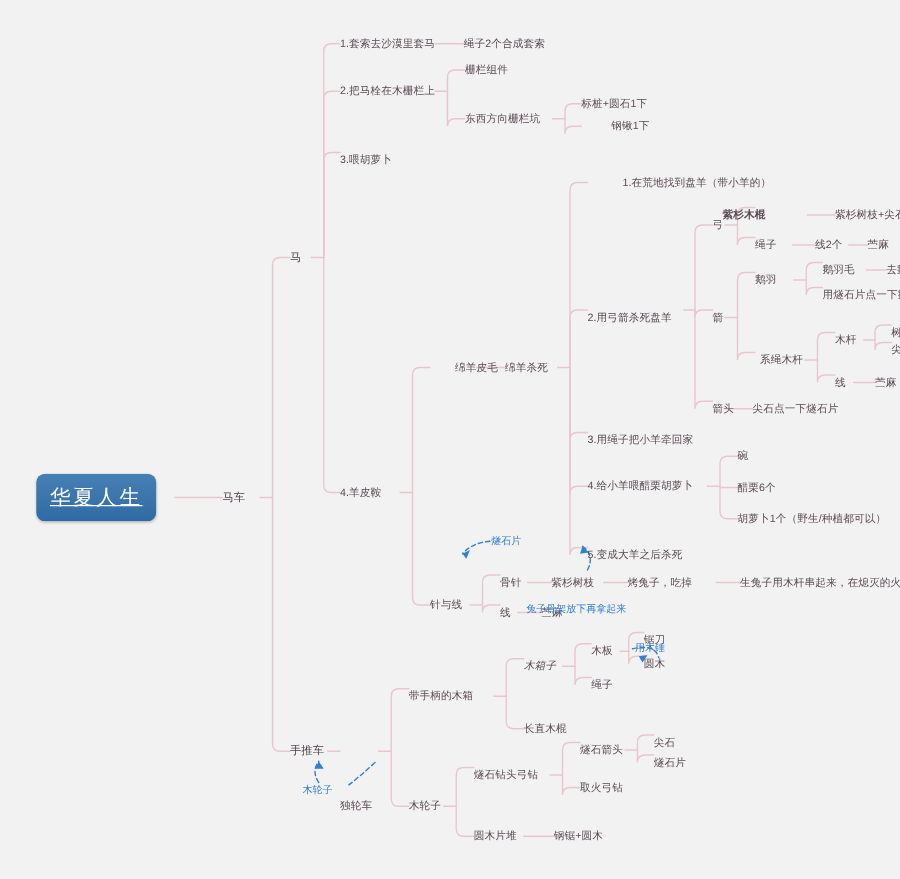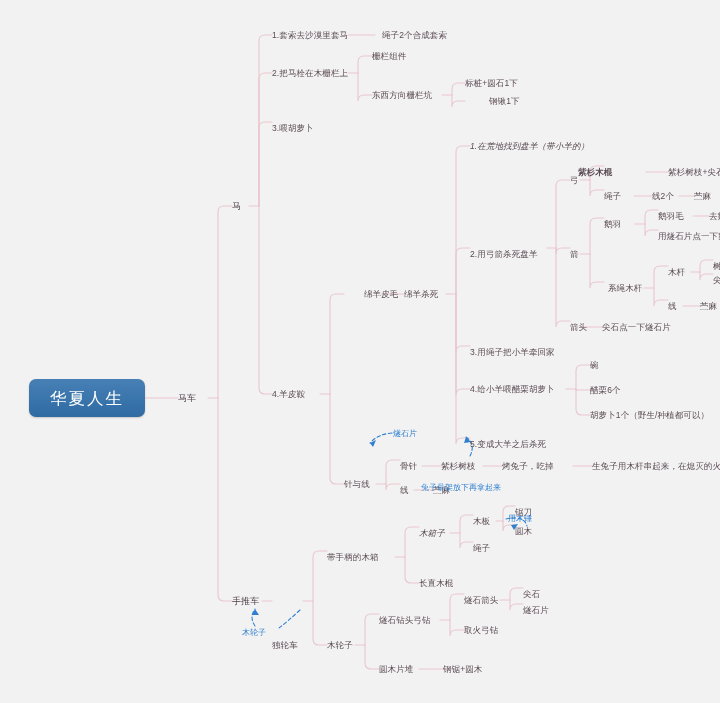--- a/index.html
+++ b/index.html
@@ -26,23 +26,24 @@
   .root{
     position:absolute;
     background:#3a74ab;
     background-image:linear-gradient(#4680b5,#2f6aa3);
     color:#ffffff;
     border-radius:7px;
     font-size:16.5px;
     letter-spacing:2px;
     text-align:center;
     line-height:38px;
-    width:116px;height:38px;
+    width:96px;height:38px;
     box-shadow:0 1px 2px rgba(0,0,0,.18);
     transform:translateY(-50%);
+    text-decoration:underline;
   }
   .note{
     position:absolute;
     font-size:8px;
     color:#2f7fd0;
     white-space:nowrap;
     transform:translateY(-50%);
   }
 </style>
 </head>
@@ -181,33 +182,33 @@
     </g>
   </svg>
 
   <div class="root" style="left:29px;top:398px;">华夏人生</div>
 
   <div class="node lvl1" style="left:178px;top:398px;">马车</div>
   <div class="node lvl1" style="left:232px;top:206px;">马</div>
   <div class="node lvl1" style="left:232px;top:601px;">手推车</div>
 
   <div class="node" style="left:272px;top:35px;">1.套索去沙漠里套马</div>
-  <div class="node" style="left:382px;top:35px;text-align:center;">绳子2个合成套索</div>
+  <div class="node" style="left:371px;top:35px;text-align:center;">绳子2个合成套索</div>
   <div class="node" style="left:272px;top:73px;">2.把马栓在木栅栏上</div>
   <div class="node" style="left:372px;top:56px;">栅栏组件</div>
   <div class="node" style="left:372px;top:95px;">东西方向栅栏坑</div>
   <div class="node" style="left:465px;top:83px;">标桩+圆石1下</div>
   <div class="node" style="left:465px;top:101px;margin-left:24px;">钢锹1下</div>
   <div class="node" style="left:272px;top:128px;">3.喂胡萝卜</div>
   <div class="node" style="left:272px;top:394px;">4.羊皮鞍</div>
 
   <div class="node" style="left:344px;top:294px;padding-left:20px;">绵羊皮毛</div>
   <div class="node" style="left:404px;top:294px;">绵羊杀死</div>
 
-  <div class="node" style="left:470px;top:146px;font-style:italic;">1.在荒地找到盘羊（带小羊的）</div>
+  <div class="node" style="left:498px;top:146px;">1.在荒地找到盘羊（带小羊的）</div>
   <div class="node" style="left:470px;top:254px;">2.用弓箭杀死盘羊</div>
   <div class="node" style="left:570px;top:180px;">弓</div>
   <div class="node" style="left:578px;top:172px;font-weight:bold;">紫杉木棍</div>
   <div class="node" style="left:668px;top:172px;">紫杉树枝+尖石</div>
   <div class="node" style="left:604px;top:196px;">绳子</div>
   <div class="node" style="left:652px;top:196px;">线2个</div>
   <div class="node" style="left:694px;top:196px;">苎麻</div>
 
   <div class="node" style="left:570px;top:254px;">箭</div>
   <div class="node" style="left:604px;top:224px;">鹅羽</div>

